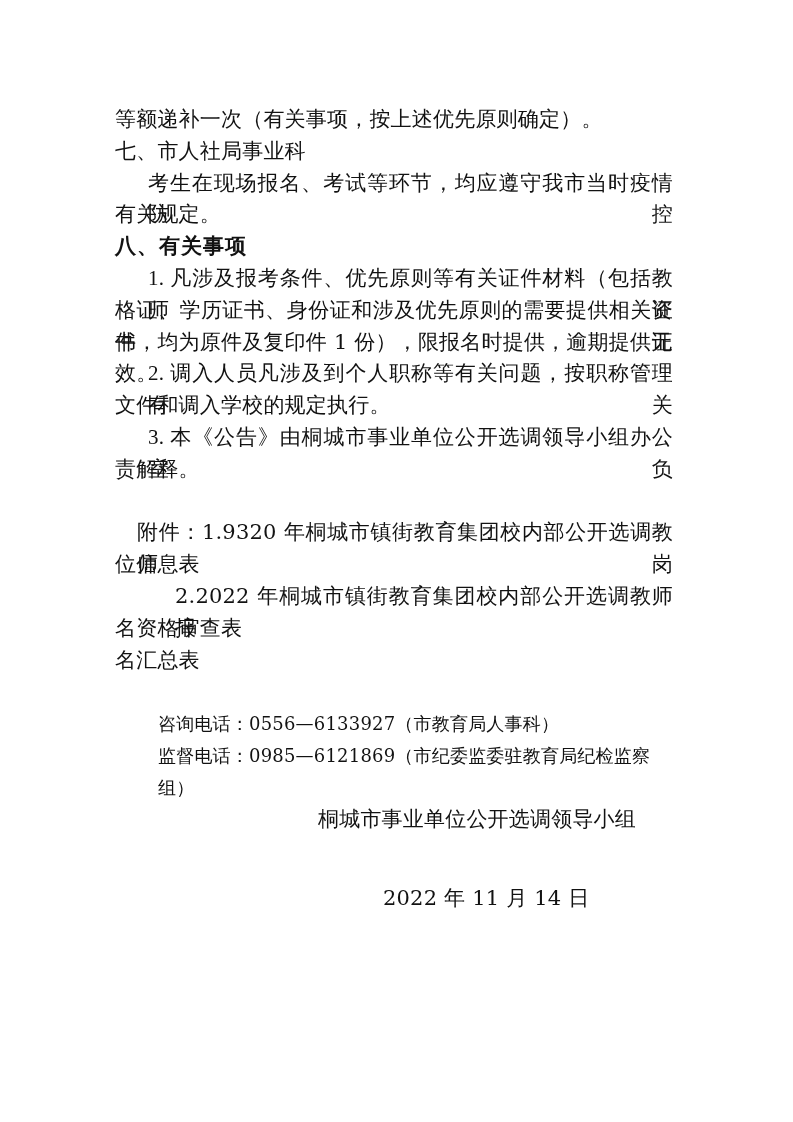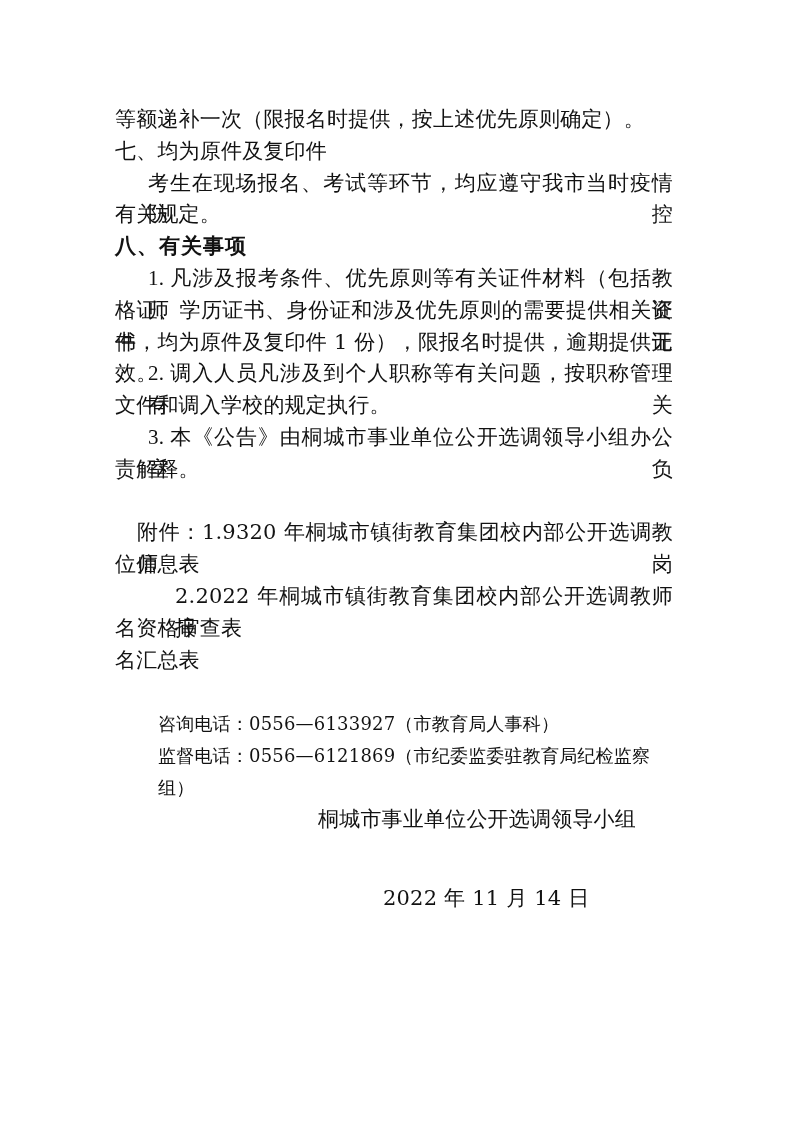--- a/index.html
+++ b/index.html
@@ -54,38 +54,38 @@
     font-weight: 700;
     font-family: "DejaVu Sans", "Liberation Sans", sans-serif;
     letter-spacing: 1px;
   }
 </style>
 </head>
 <body>
 
 <div class="page">
   <div class="doc">
-      <div class="line">等额递补一次（限报名时提供，按上述优先原则确定）。</div>
-      <div class="line">七、均为原件及复印件</div>
+      <div class="line">等额递补一次（有关事项，按上述优先原则确定）。</div>
+      <div class="line">七、市人社局事业科</div>
       <div class="line jst ind-para">考生在现场报名、考试等环节，均应遵守我市当时疫情防控</div>
       <div class="line">有关规定。</div>
       <div class="line bold">八、有关事项</div>
       <div class="line jst ind-para">1. 凡涉及报考条件、优先原则等有关证件材料（包括教师资</div>
       <div class="line jst">格证、学历证书、身份证和涉及优先原则的需要提供相关证书证</div>
       <div class="line">件，均为原件及复印件 1 份），限报名时提供，逾期提供无效。</div>
       <div class="line jst ind-para">2. 调入人员凡涉及到个人职称等有关问题，按职称管理有关</div>
       <div class="line">文件和调入学校的规定执行。</div>
       <div class="line jst ind-para">3. 本《公告》由桐城市事业单位公开选调领导小组办公室负</div>
       <div class="line">责解释。</div>
       <div class="line"></div>
       <div class="line jst ind-fj">附件：1.9320 年桐城市镇街教育集团校内部公开选调教师岗</div>
       <div class="line">位信息表</div>
       <div class="line jst ind-item">2.2022 年桐城市镇街教育集团校内部公开选调教师报</div>
       <div class="line">名资格审查表</div>
       <div class="line">名汇总表</div>
       <div class="line"></div>
       <div class="line small ind-phone">咨询电话：0556—6133927（市教育局人事科）</div>
-      <div class="line small ind-phone">监督电话：0556—6121869（市纪委监委驻教育局纪检监察组）</div>
+      <div class="line small ind-phone">监督电话：0985—6121869（市纪委监委驻教育局纪检监察组）</div>
       <div class="line"></div>
       <div class="line ind-sig">桐城市事业单位公开选调领导小组</div>
       <div class="line ind-date">2022 年 11 月 14 日</div>
     </div>
 </div>
 
 </body></html>

